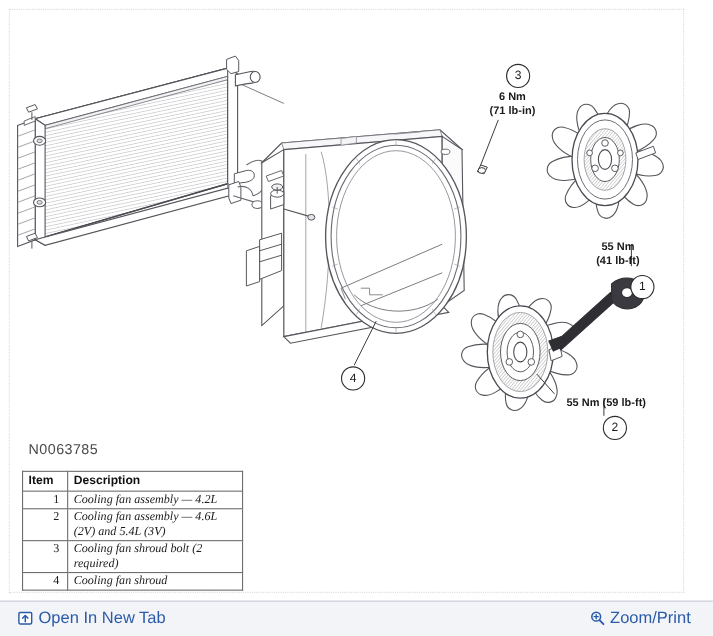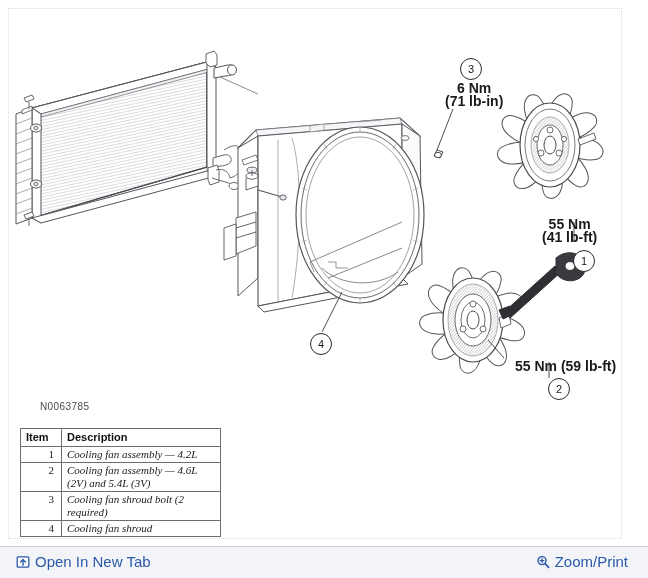--- a/index.html
+++ b/index.html
@@ -37,33 +37,33 @@
     top: 10px;
     width: 600px;
     height: 410px;
   }
   #illustration svg {
     display: block;
   }
   
   .drawing-no {
     position: absolute;
-    left: 30px;
+    left: 16px;
     top: 391px;
     font-family: "Liberation Sans", sans-serif;
-    font-size: 10px;
+    font-size: 13px;
     letter-spacing: 0.4px;
     color: #4a4a4a;
     white-space: nowrap;
   }
   
   .torque {
     position: absolute;
     font-family: "Liberation Sans", sans-serif;
-    font-size: 14px;
+    font-size: 10px;
     font-weight: bold;
     color: #1a1a1a;
     line-height: 13px;
     white-space: nowrap;
     text-align: center;
   }
   #torque-3 { left: 435px; top: 72px; }
   #torque-1 { left: 532px; top: 208px; }
   #torque-2 { left: 505px; top: 350px; }
 

